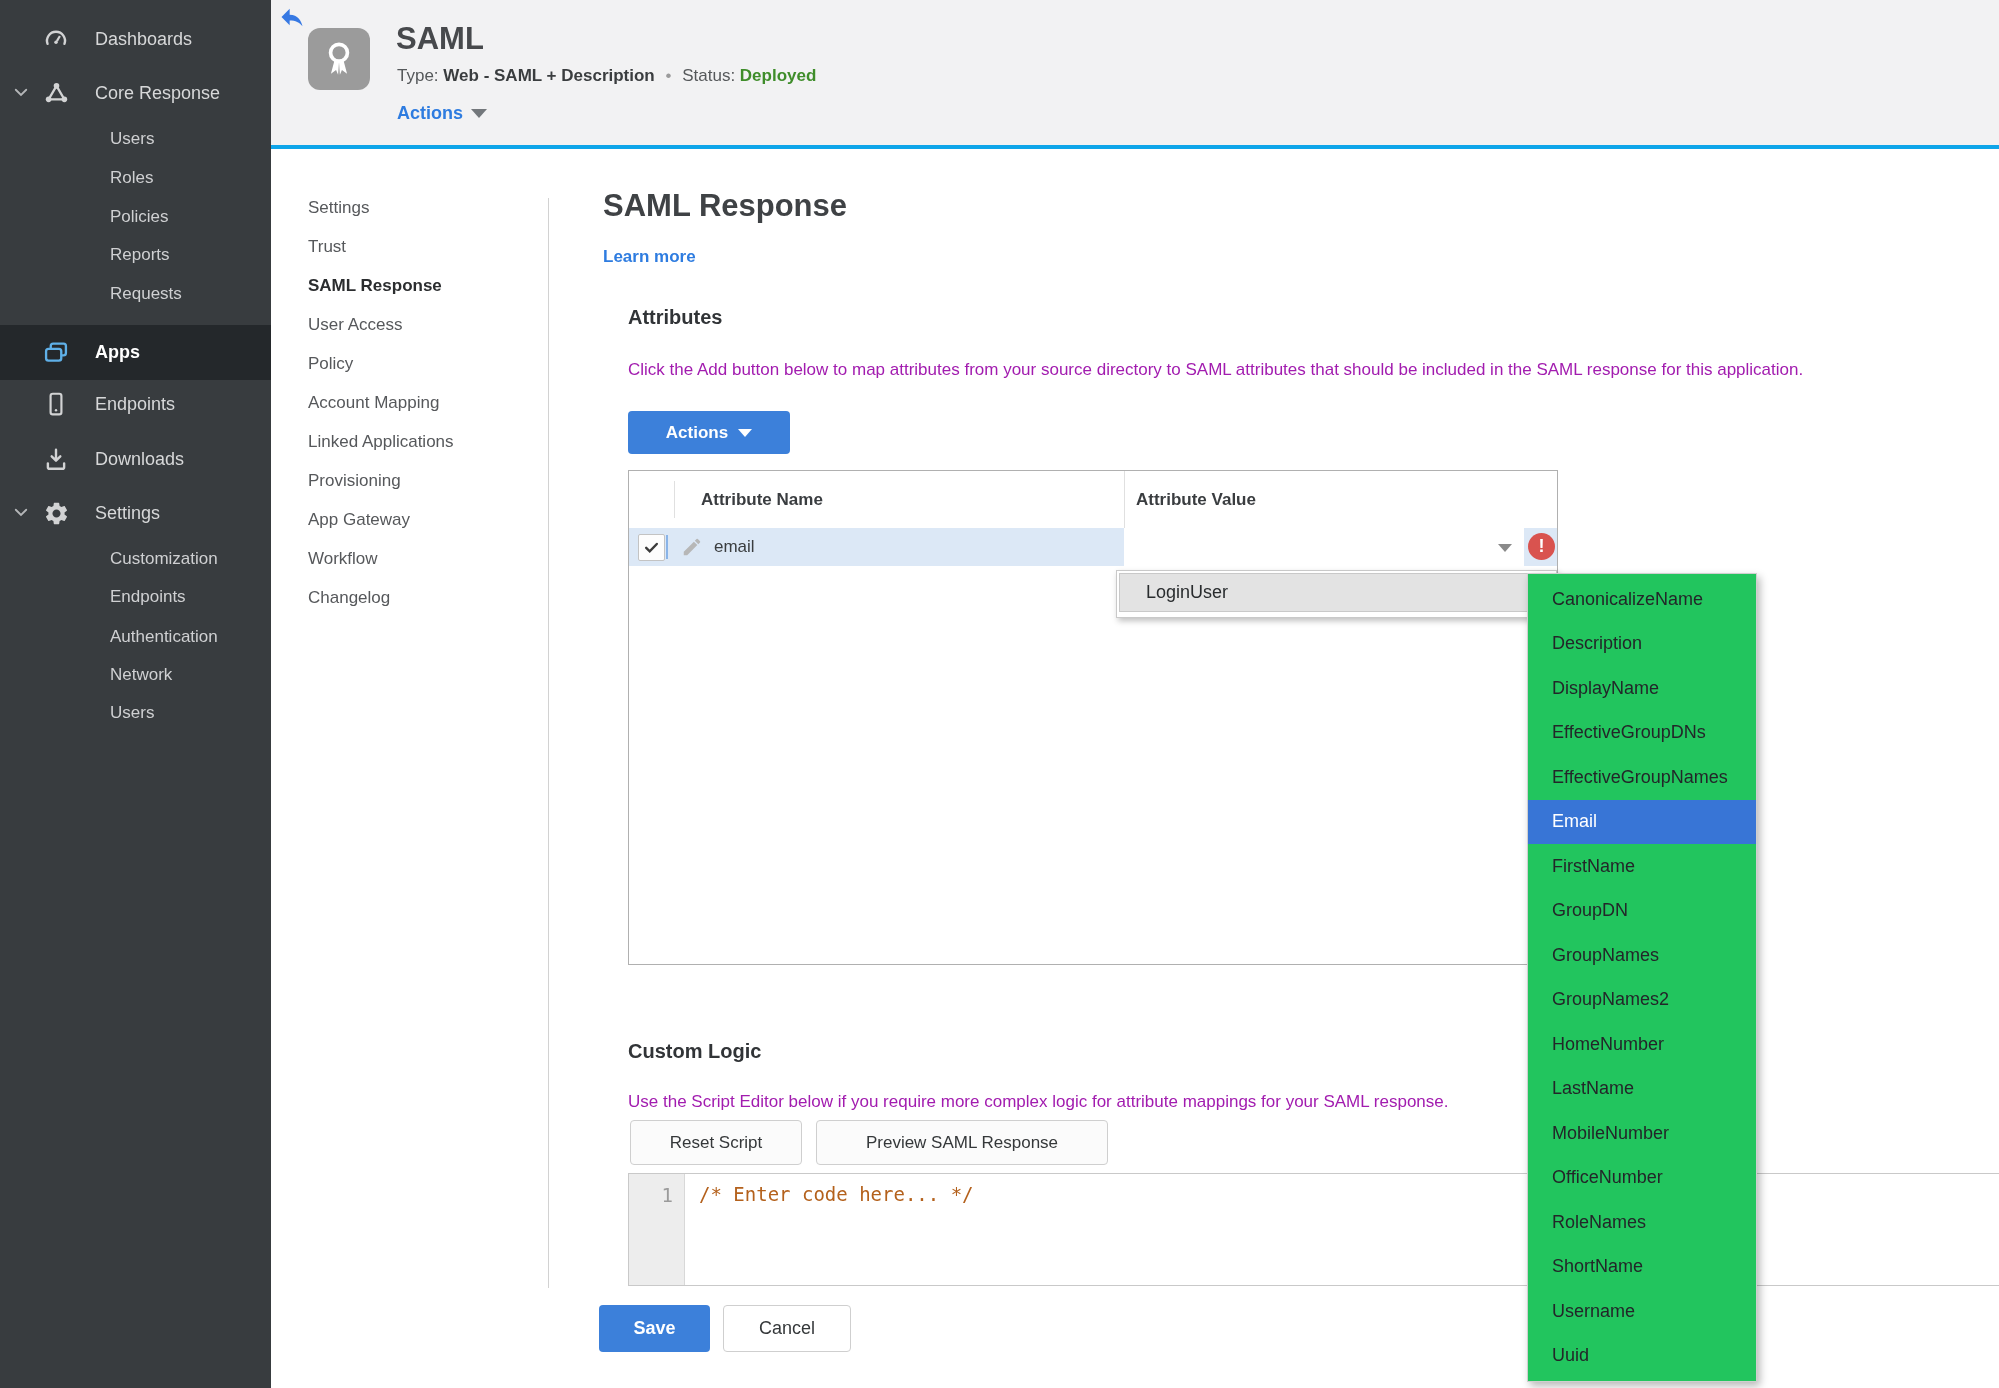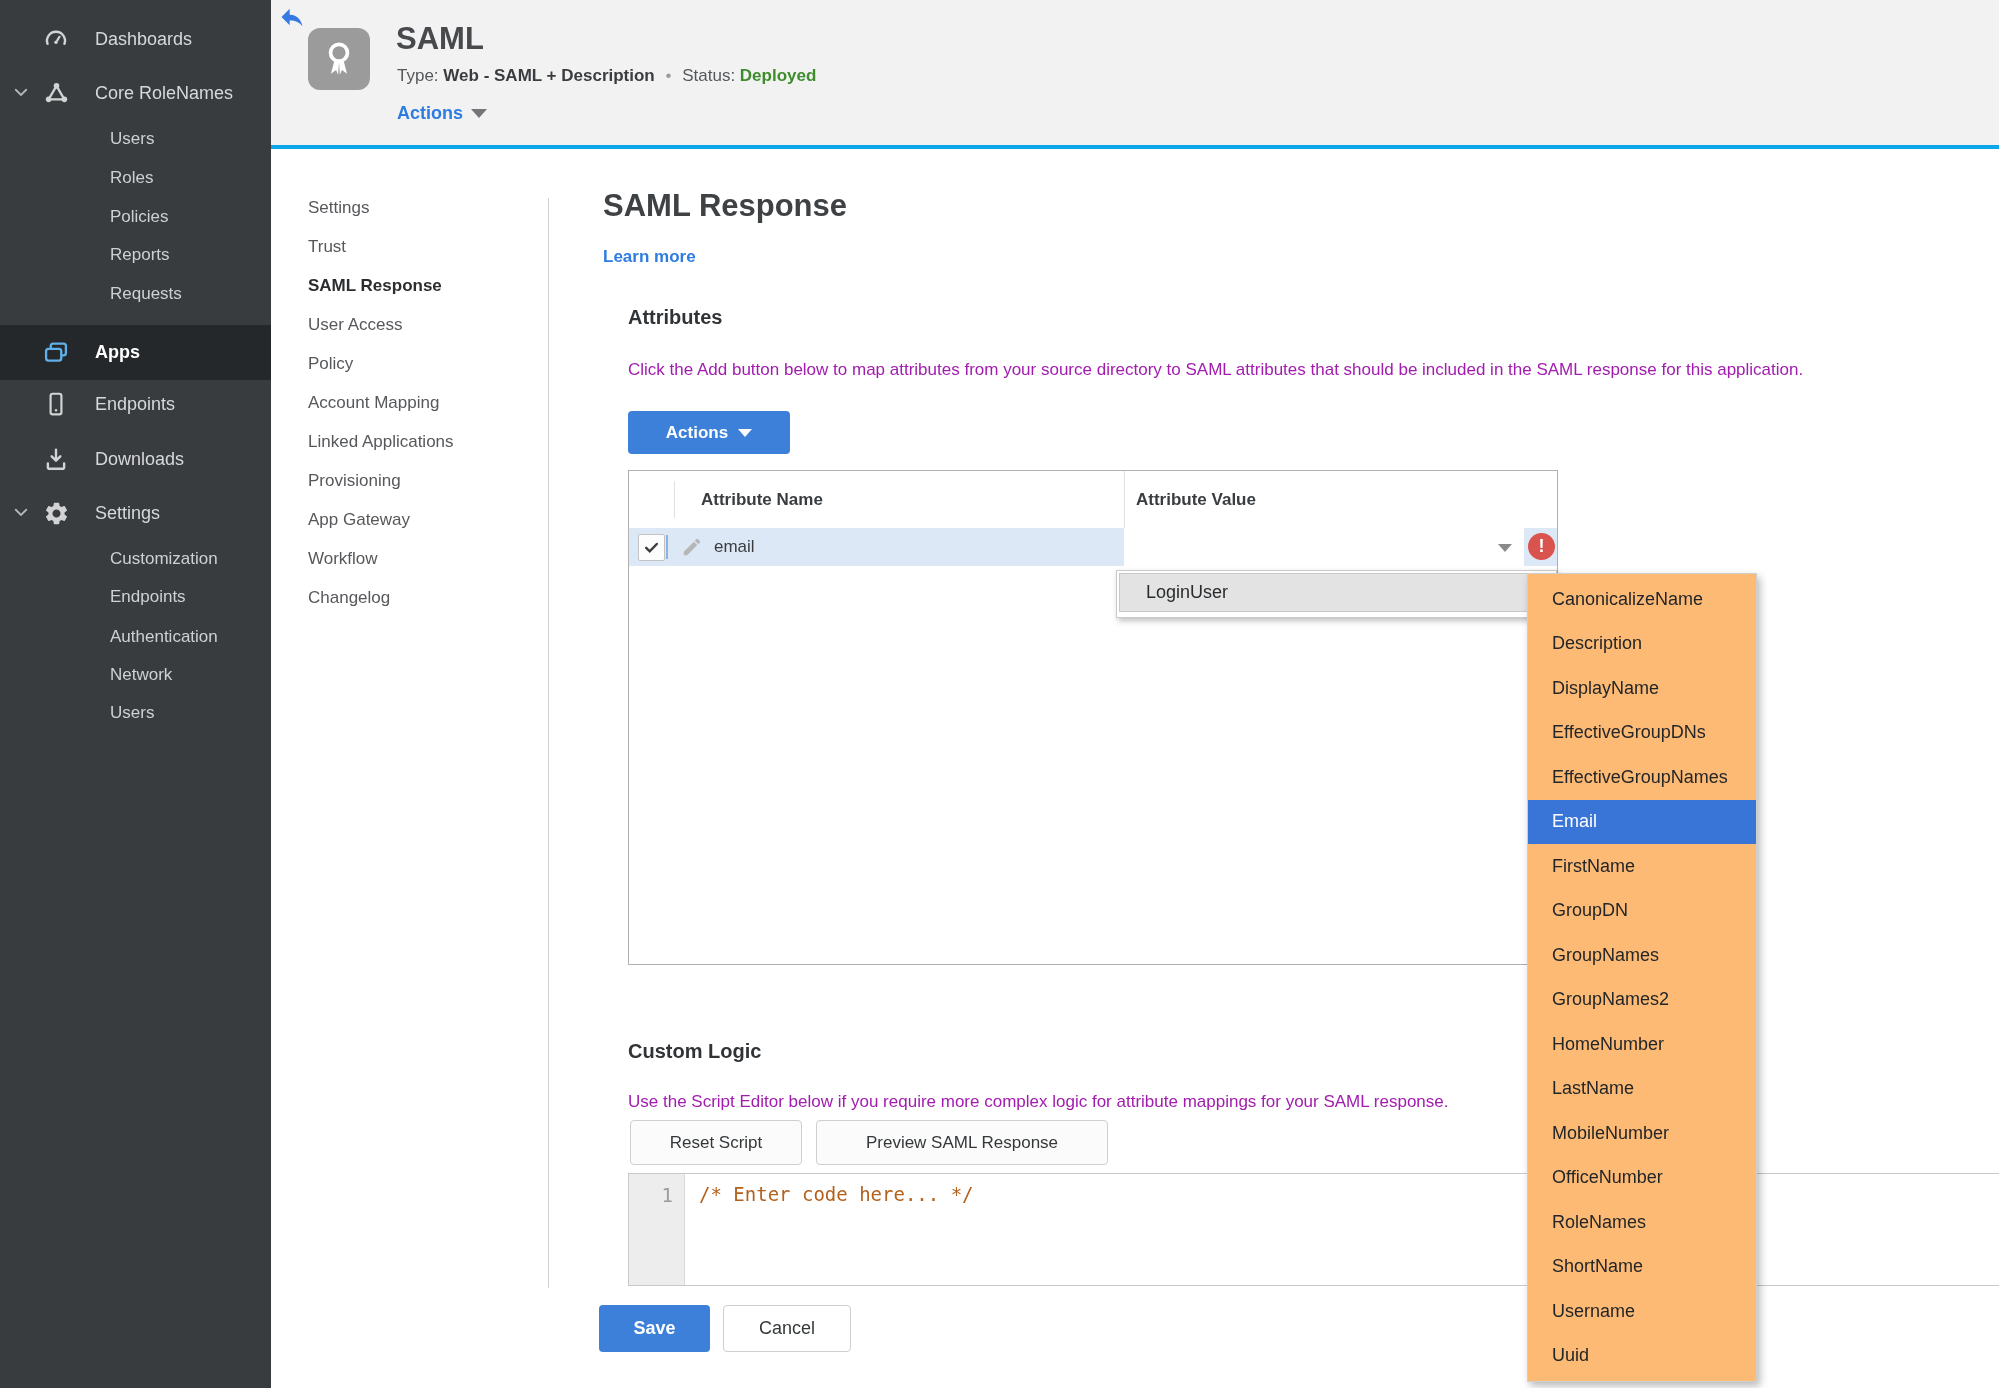--- a/index.html
+++ b/index.html
@@ -61,21 +61,21 @@
   .error-badge{position:absolute;left:899px;top:5px;width:27px;height:27px;background:#d9534f;border-radius:50%;
                color:#fff;font-weight:bold;font-size:18px;display:flex;align-items:center;justify-content:center;}
 
   
   .dd-panel{position:absolute;left:1116px;top:570px;width:406px;height:46px;background:#fff;border:1px solid #c9c9c9;
             box-shadow:2px 3px 6px rgba(0,0,0,.25);z-index:6;padding-left:33px;}
   .dd-item{position:absolute;left:2px;top:2px;right:2px;bottom:5px;background:#e3e3e3;border:1px solid #c9c9c9;
            display:flex;align-items:center;cursor:pointer;}
   .dd-item-label{margin-left:26px;font-size:18px;color:#292c2e;}
   .dd-arrow{position:absolute;right:14px;width:0;height:0;border-top:7px solid transparent;border-bottom:7px solid transparent;border-left:9px solid #4d4f52;}
-  .submenu{position:absolute;left:1527px;top:573px;width:230px;height:809px;background:#fdba74;border:1px solid #cfcfcf;
+  .submenu{position:absolute;left:1527px;top:573px;width:230px;height:809px;background:#22c55e;border:1px solid #cfcfcf;
            box-shadow:3px 4px 8px rgba(0,0,0,.28);z-index:7;display:flex;flex-direction:column;padding:3px 0;box-sizing:border-box;}
   .submenu-item{flex:1;display:flex;align-items:center;padding-left:24px;font-size:18px;color:#232629;cursor:pointer;white-space:nowrap;}
   .submenu-item.selected{background:#3875d6;color:#ffffff;}
 
   
   .btn-plain{position:absolute;background:#fbfbfb;border:1px solid #cfcfcf;border-radius:4px;font-size:17px;color:#35383a;
              display:flex;align-items:center;justify-content:center;cursor:pointer;}
   .editor{position:absolute;left:628px;top:1173px;width:1380px;height:113px;background:#fff;border:1px solid #c9c9c9;box-sizing:border-box;z-index:1;}
   .editor-gutter{position:absolute;left:0;top:0;width:55px;height:100%;background:#ededed;border-right:1px solid #d8d8d8;}
   .editor-lineno{position:absolute;left:0;top:10px;width:44px;text-align:right;font-family:"DejaVu Sans Mono","Liberation Mono",monospace;
@@ -112,21 +112,21 @@
     </span>
     <div class="sb-item" style="top:74px">
       <span class="sb-icon">
         <svg width="27" height="27" viewBox="0 0 24 24">
             <path d="M12 5.2 L19 17.2 L5 17.2 Z" fill="none" stroke="#d2d3d4" stroke-width="2" stroke-linejoin="round"></path>
             <circle cx="12" cy="5.2" r="2.5" fill="#d2d3d4"></circle>
             <circle cx="19" cy="17.2" r="2.5" fill="#d2d3d4"></circle>
             <circle cx="5" cy="17.2" r="2.5" fill="#d2d3d4"></circle>
           </svg>
       </span>
-      <span class="sb-label">Core RoleNames</span>
+      <span class="sb-label">Core Response</span>
     </div>
 
     <div class="sb-child" style="top:122px">
         <span class="sb-label">Users</span>
       </div>
     <div class="sb-child" style="top:161px">
         <span class="sb-label">Roles</span>
       </div>
     <div class="sb-child" style="top:200px">
         <span class="sb-label">Policies</span>

